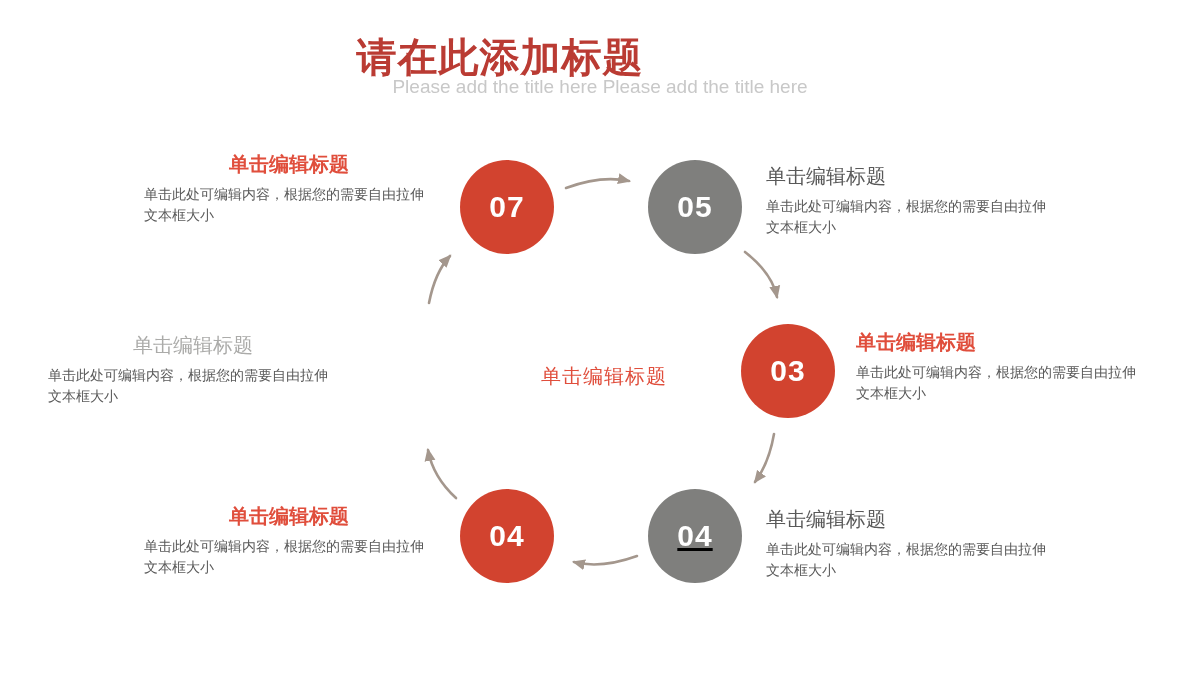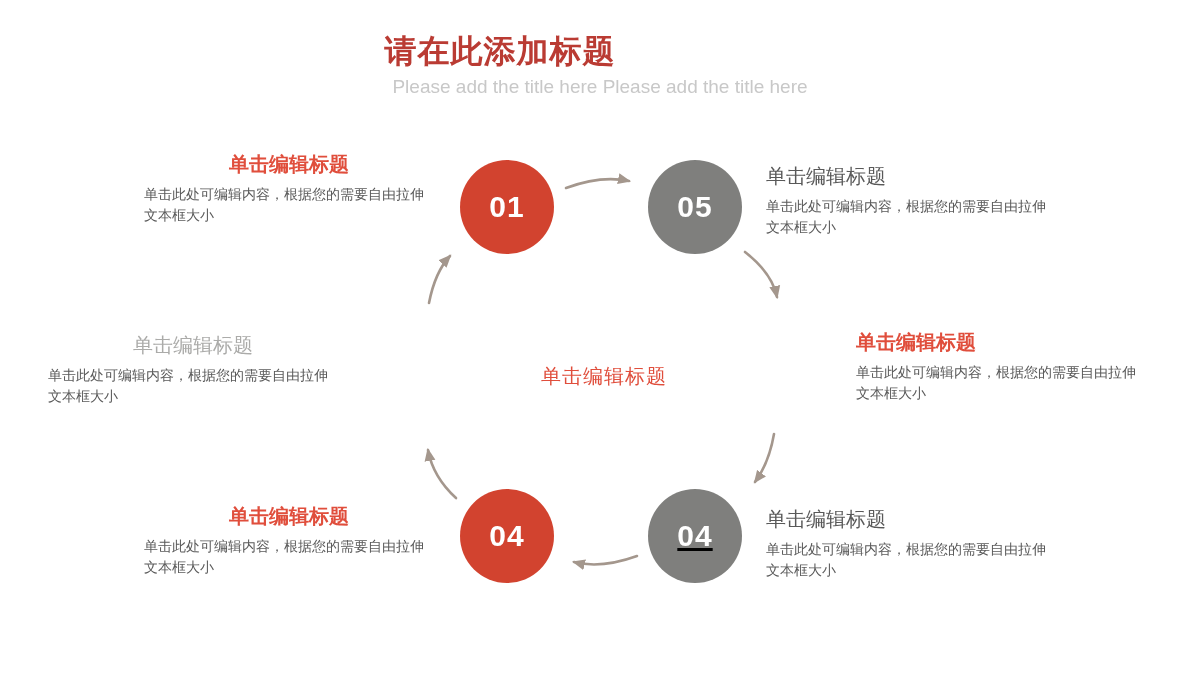--- a/index.html
+++ b/index.html
@@ -7,21 +7,21 @@
     position:relative;
     width:1200px;height:680px;
     background:#ffffff;
     overflow:hidden;
     font-family:"Liberation Sans","DejaVu Sans",sans-serif;
   }
   
   .slide-title{
     position:absolute;top:30px;left:0;width:1000px;
     margin:0;text-align:center;
-    font-size:32px;font-weight:700;
+    font-size:40px;font-weight:700;
     color:var(--title-red,#BA3B33);
     letter-spacing:1px;
   }
   .slide-subtitle{
     position:absolute;top:76px;left:0;width:1200px;
     margin:0;text-align:center;
     font-size:19px;font-weight:400;
     color:var(--subtitle-gray,#C8C8C8);
   }
   
@@ -92,24 +92,27 @@
     </defs>
     <path class="arrow-path" d="M 566 188 Q 601 175 629 181" marker-end="url(#ah)"></path>
     <path class="arrow-path" d="M 745 252 Q 772 273 777 297" marker-end="url(#ah)"></path>
     <path class="arrow-path" d="M 774 434 Q 769 463 755 482" marker-end="url(#ah)"></path>
     <path class="arrow-path" d="M 637 556 Q 601 569 574 562" marker-end="url(#ah)"></path>
     <path class="arrow-path" d="M 456 498 Q 433 477 428 450" marker-end="url(#ah)"></path>
     <path class="arrow-path" d="M 429 303 Q 435 272 450 256" marker-end="url(#ah)"></path>
   </svg>
 
   <div class="circle red c1">
-    <span class="num">01</span>
+    <span class="num">07</span>
   </div>
   <div class="circle gray c2">
     <span class="num">05</span>
+  </div>
+  <div class="circle red c3">
+    <span class="num">03</span>
   </div>
   <div class="circle gray c4">
     <span class="num">04</span>
   </div>
   <div class="circle red c5">
     <span class="num">04</span>
   </div>
 
   <div class="txt t1">
     <h3 class="red hc">单击编辑标题</h3>

